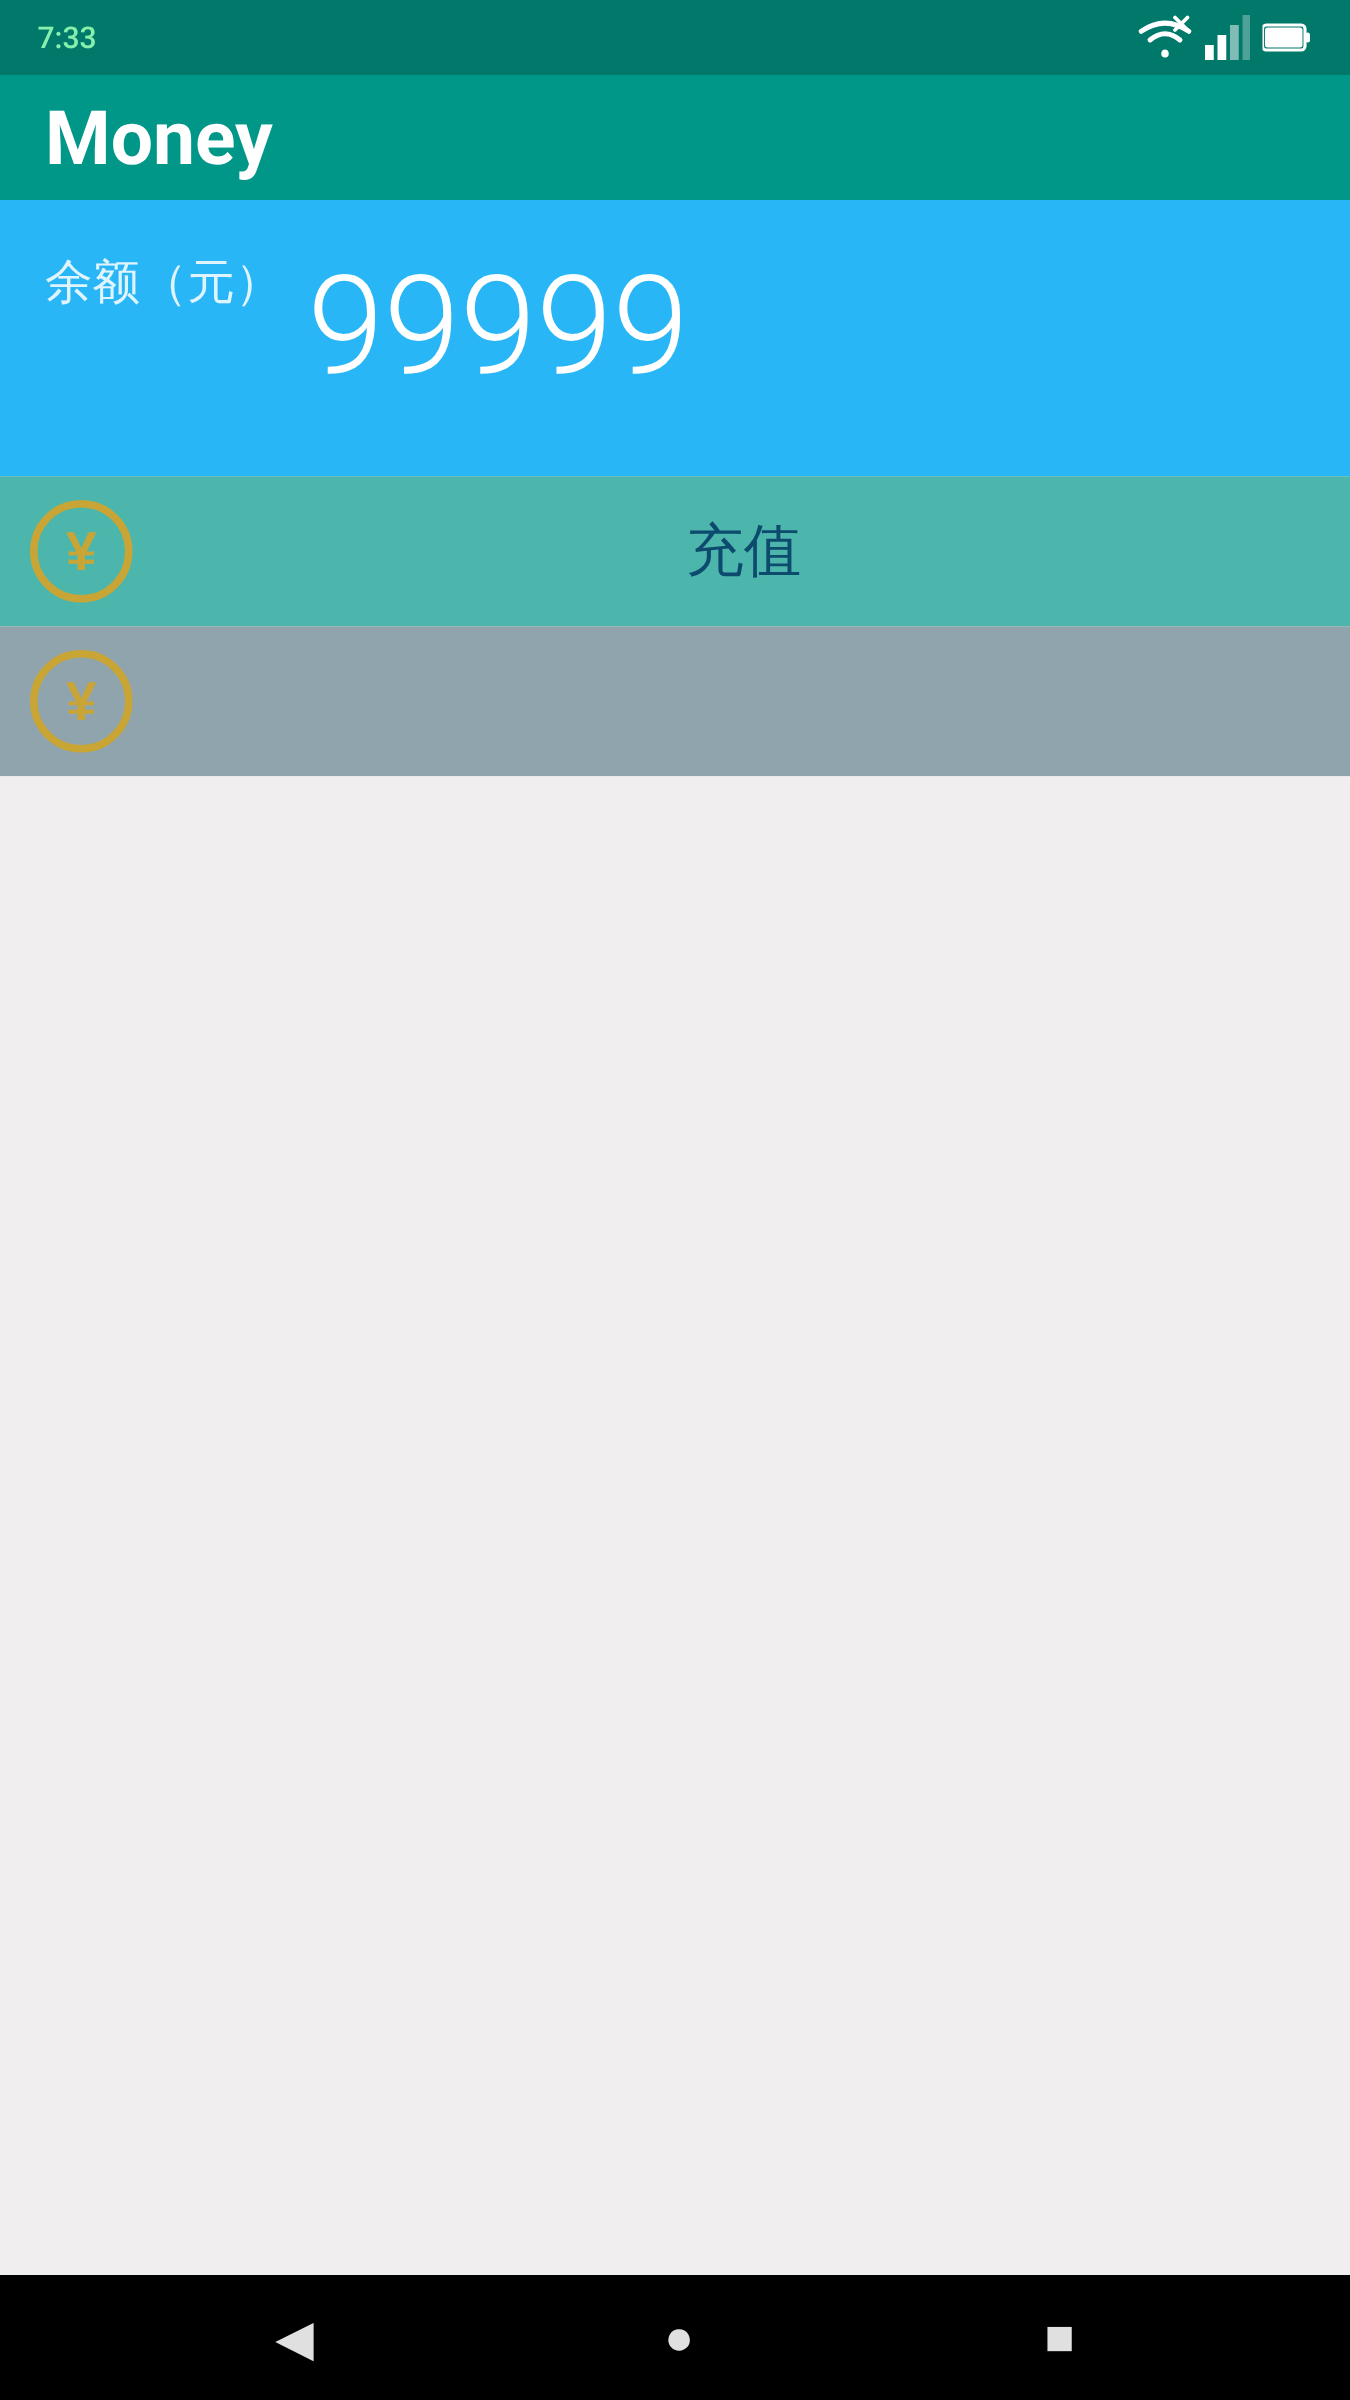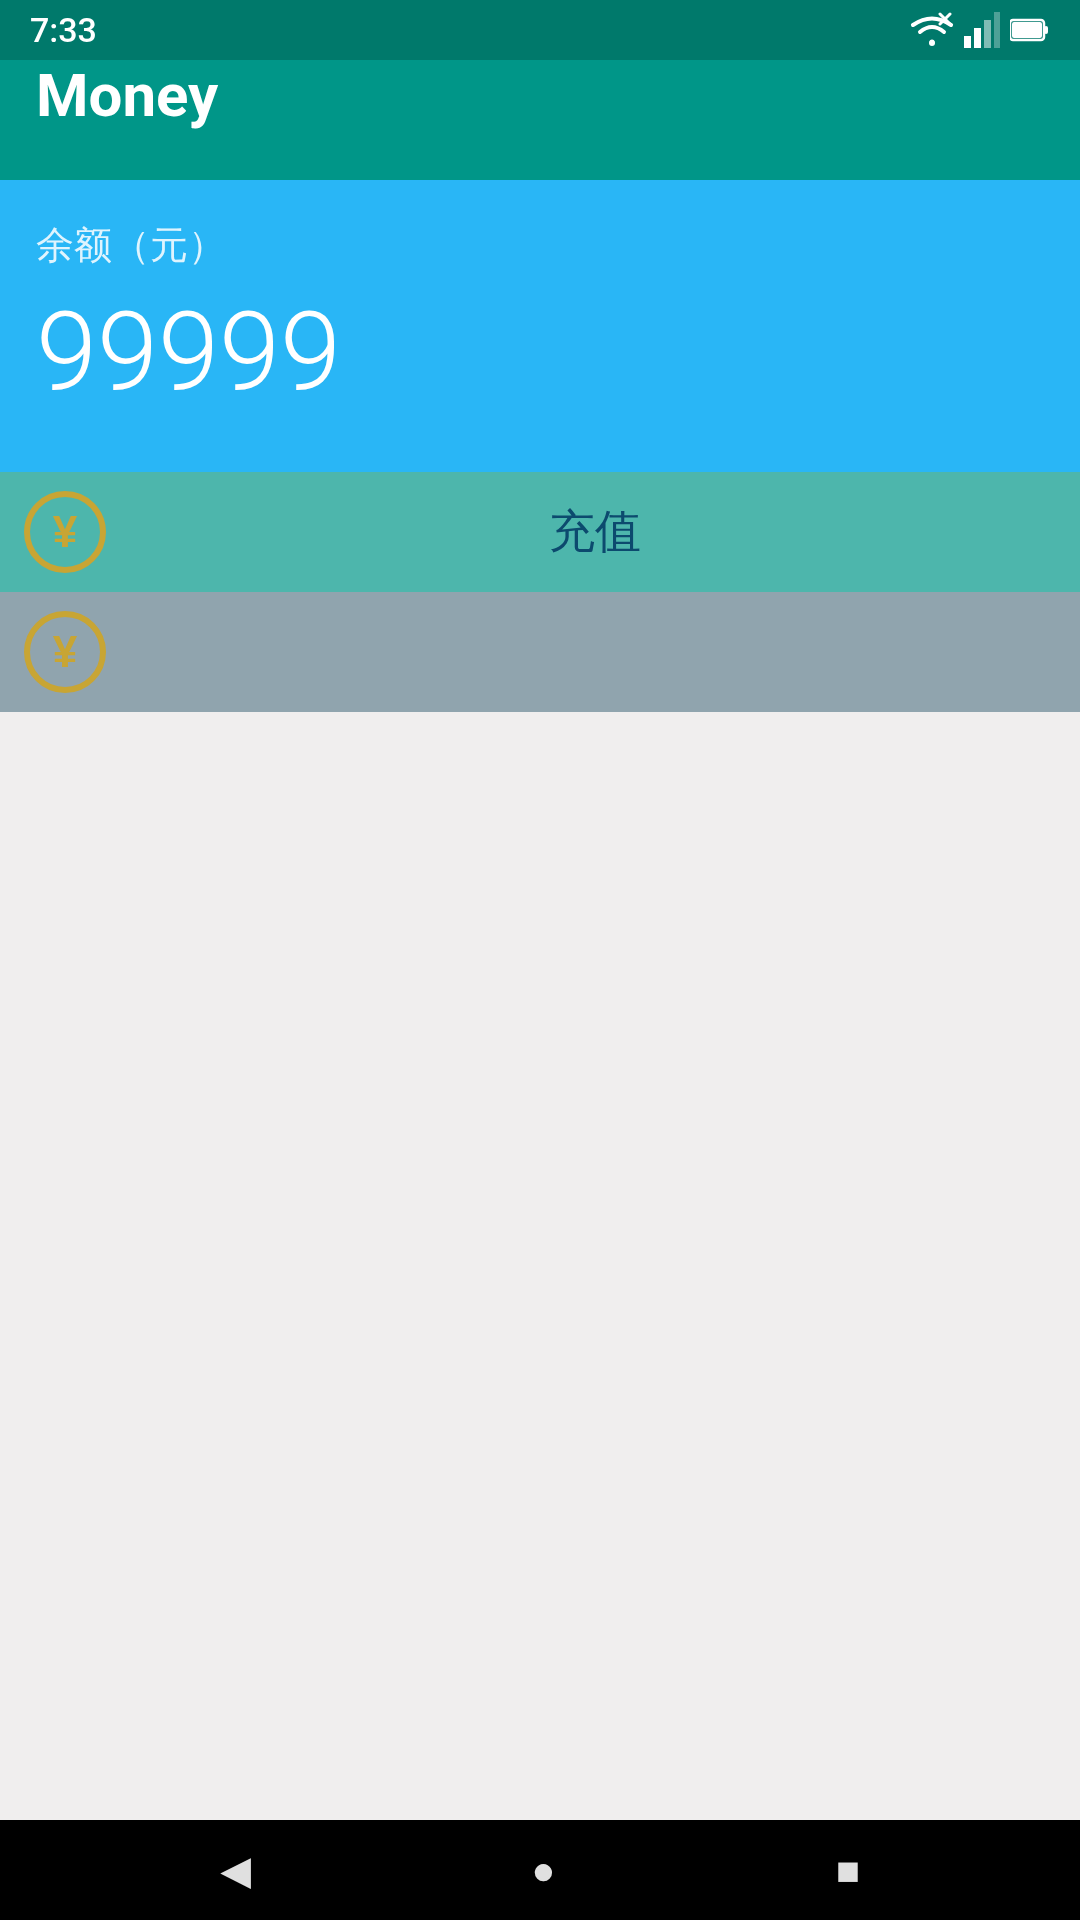--- a/index.html
+++ b/index.html
@@ -23,52 +23,52 @@
     .status-bar {
       background: #00796b;
       height: 60px;
       display: flex;
       align-items: center;
       justify-content: space-between;
       padding: 0 30px;
     }
 
     .status-time {
-      color: #ffffff;
-      font-size: 34px;
+      color: #86efac;
+      font-size: 24px;
       font-weight: 500;
     }
 
     .status-icons {
       display: flex;
       align-items: center;
       gap: 10px;
     }
 
     
     .app-bar {
       background: #009688;
-      height: 120px;
-      display: flex;
-      align-items: flex-start;
+      height: 100px;
+      display: flex;
+      align-items: center;
       padding: 0 36px;
     }
 
     .app-title {
       color: white;
       font-size: 60px;
       font-weight: bold;
     }
 
     
     .balance-section {
       background: #29b6f6;
       padding: 40px 36px 60px 36px;
       display: flex;
-      flex-direction: column;
+      flex-direction: row;
       gap: 20px;
     }
 
     .balance-label {
       color: rgba(255, 255, 255, 0.85);
       font-size: 38px;
     }
 
     .balance-amount {
       color: white;

